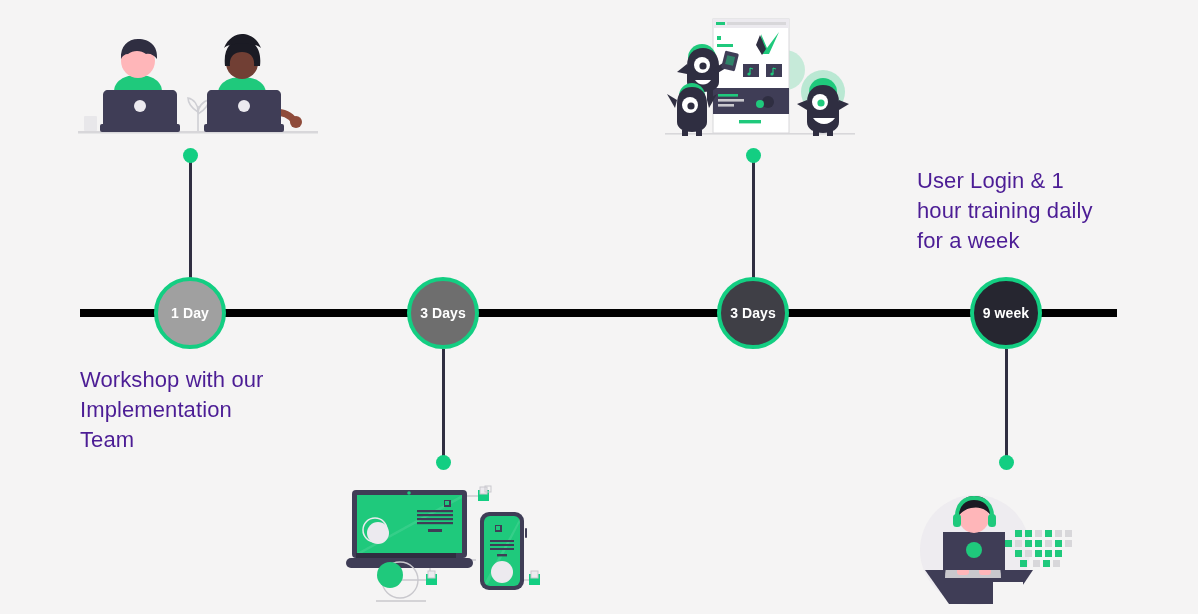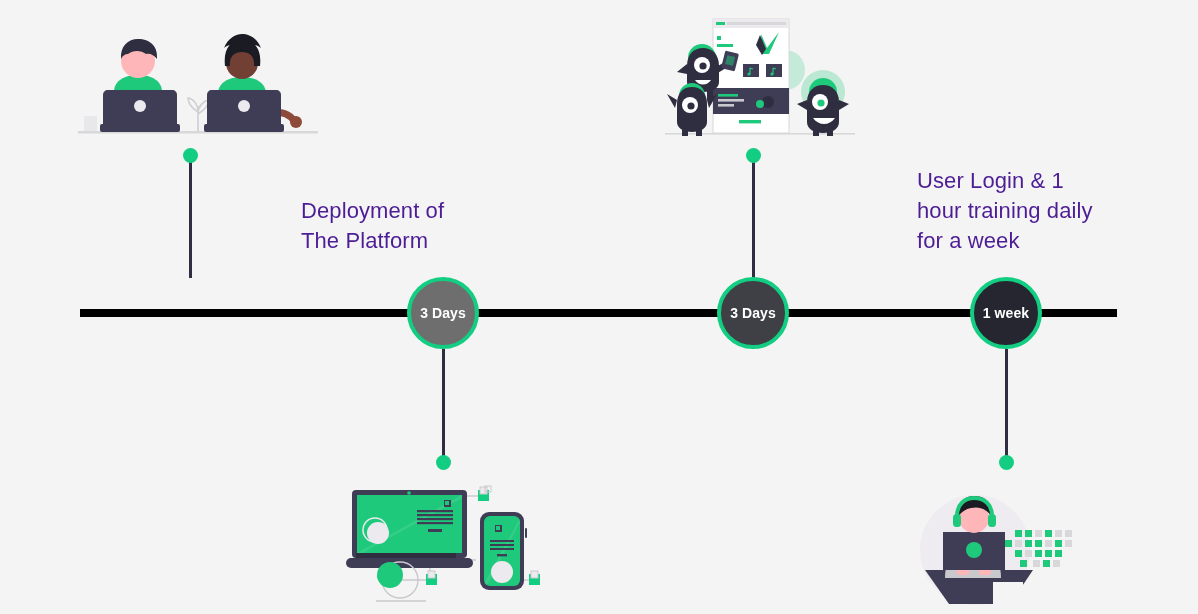--- a/index.html
+++ b/index.html
@@ -332,37 +332,41 @@
         <rect x="105" y="68" width="7" height="7" fill="#1fc97c"></rect>
         <rect x="118" y="68" width="7" height="7" fill="#d8d7da"></rect>
         <rect x="128" y="68" width="7" height="7" fill="#1fc97c"></rect>
         <rect x="138" y="68" width="7" height="7" fill="#d8d7da"></rect>
       </g>
     </svg>
   </div>
 
   <div class="stem" style="left:189px; top:158px; height:120px;"></div>
   <div class="stem-dot" style="left:183px; top:148px;"></div>
-
-  <div class="caption" style="left:301px; top:196px; width:260px;">Deployment of
-The Platform</div>
+  <div class="node" style="left:154px; top:277px; background:#a0a0a0;">
+    <span class="node-label">1 Day</span>
+  </div>
+  <div class="caption" style="left:80px; top:365px; width:300px;">Workshop with our
+Implementation
+Team</div>
+
   <div class="node" style="left:407px; top:277px; background:#6e6e6e;">
     <span class="node-label">3 Days</span>
   </div>
   <div class="stem" style="left:442px; top:349px; height:112px;"></div>
   <div class="stem-dot" style="left:436px; top:455px;"></div>
 
   <div class="stem" style="left:752px; top:158px; height:120px;"></div>
   <div class="stem-dot" style="left:746px; top:148px;"></div>
   <div class="node" style="left:717px; top:277px; background:#3f3f46;">
     <span class="node-label">3 Days</span>
   </div>
 
   <div class="caption" style="left:917px; top:166px; width:250px;">User Login &amp; 1
 hour training daily
 for a week</div>
   <div class="node" style="left:970px; top:277px; background:#262630;">
-    <span class="node-label">1 week</span>
+    <span class="node-label">9 week</span>
   </div>
   <div class="stem" style="left:1005px; top:349px; height:112px;"></div>
   <div class="stem-dot" style="left:999px; top:455px;"></div>
 
 </div>
 
 </body></html>

